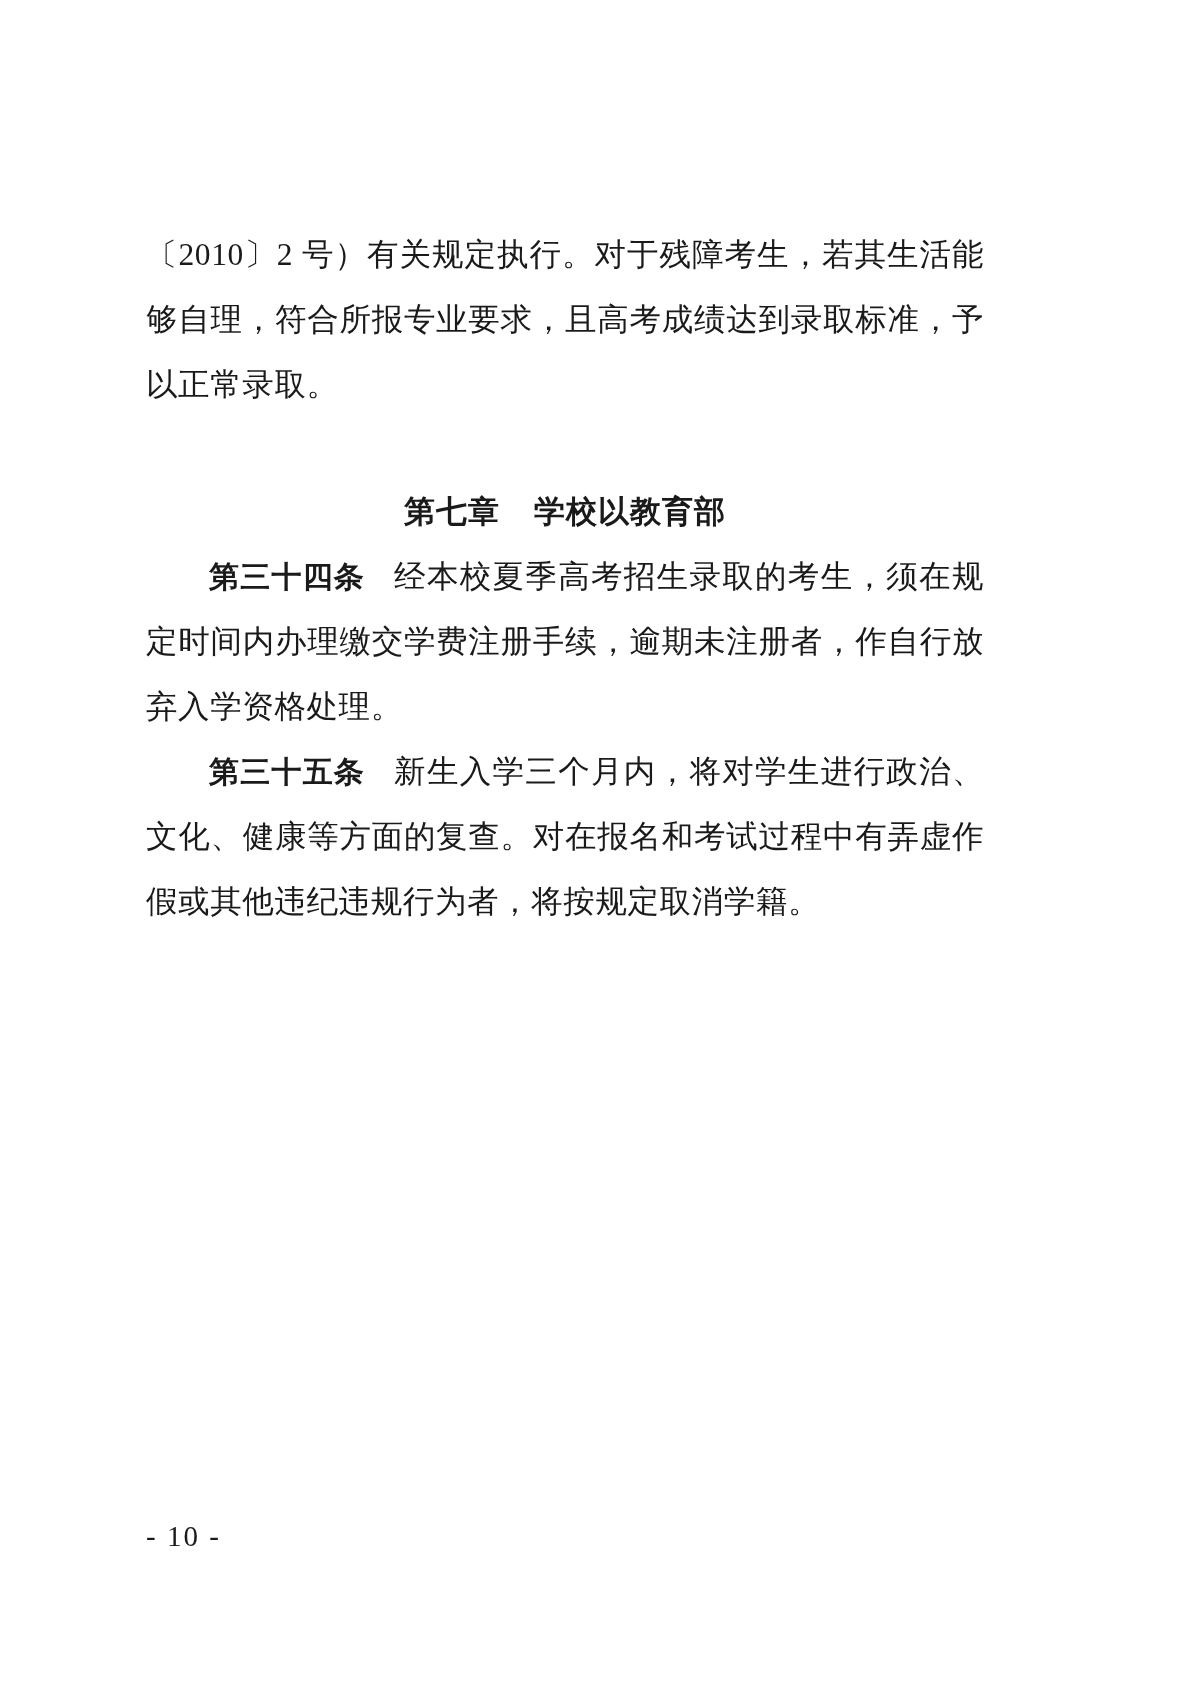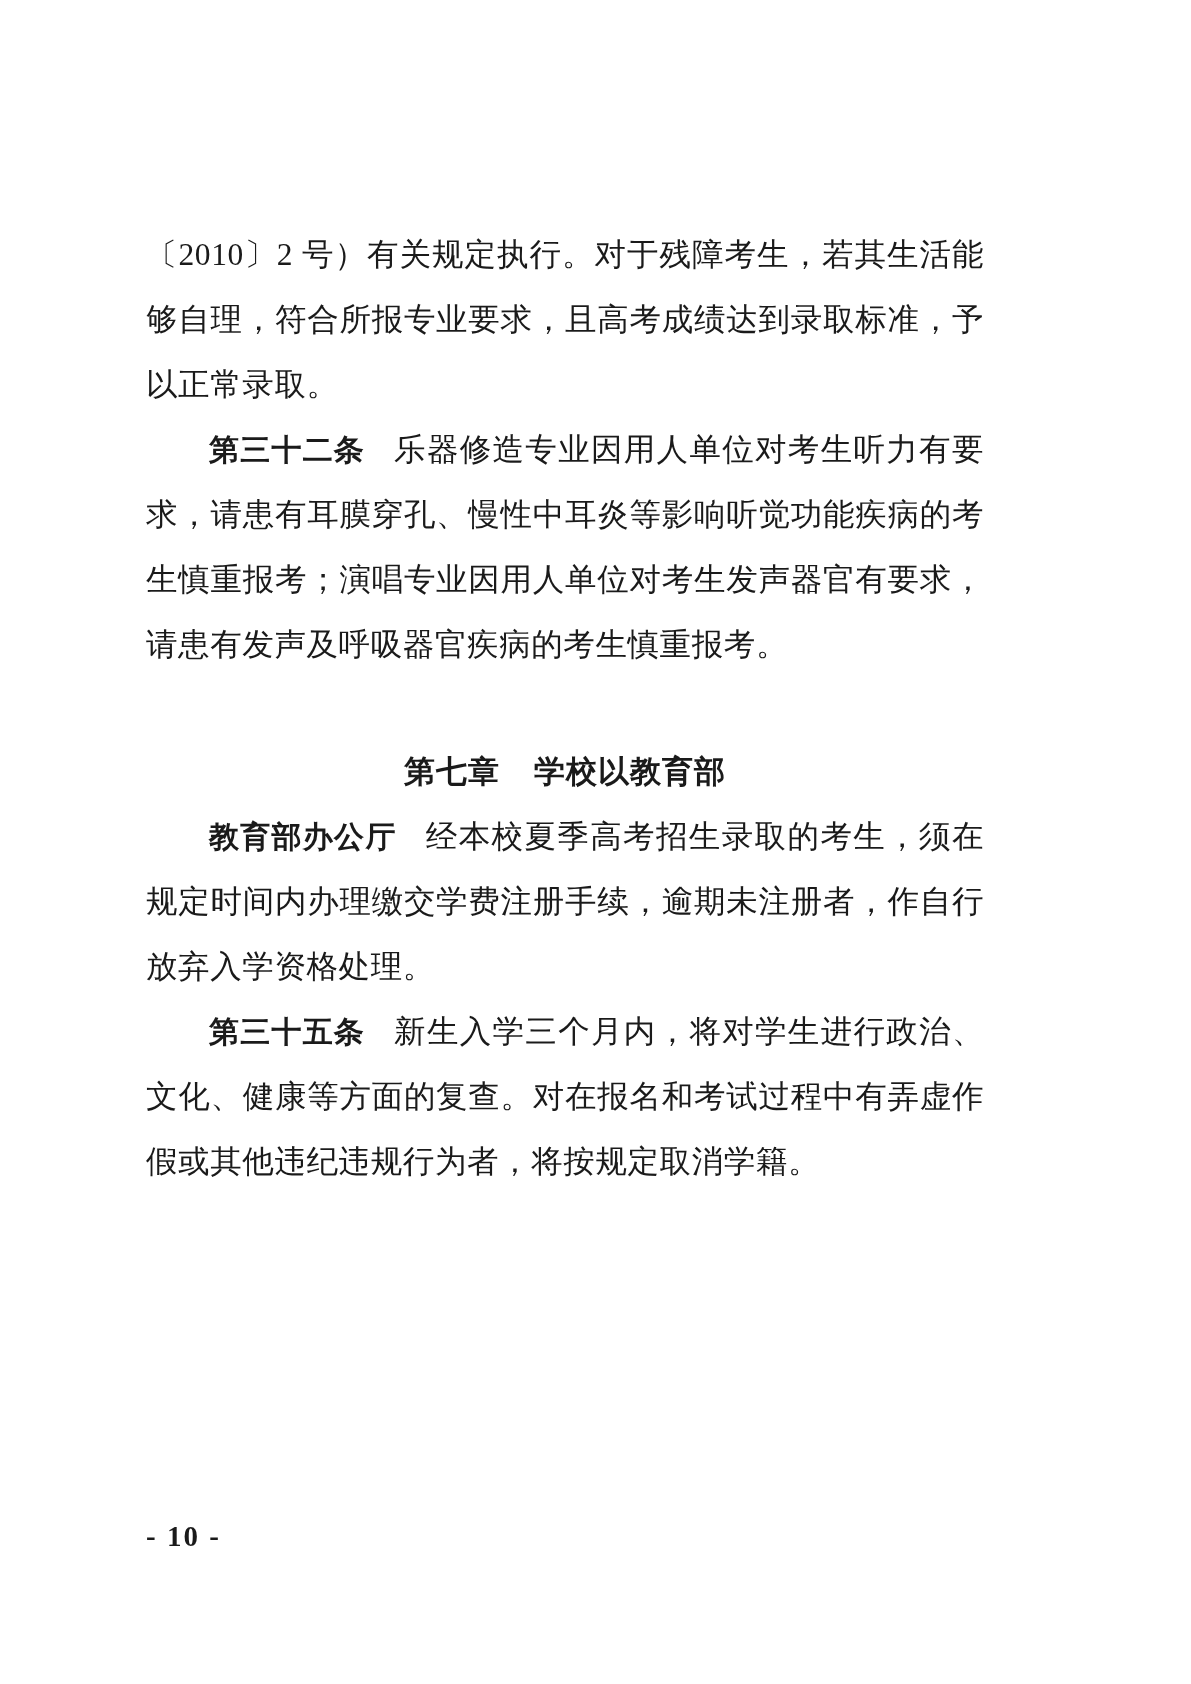--- a/index.html
+++ b/index.html
@@ -65,47 +65,43 @@
   }
   .spacer-lg { height: 62px; }
   .page-number {
     position: absolute;
     left: 146px;
     top: 1520px;
     font-family: "Liberation Serif", "DejaVu Serif", serif;
     font-size: 29px;
     letter-spacing: 2px;
     color: #1a1a1a;
-    font-weight: bold;
   }
 </style>
 </head>
 <body>
 
 <div class="page">
 
   <div class="content">
 
     <p class="body-para">
       <span>〔2010〕2 号）有关规定执行。对于残障考生，若其生活能够自理，符合所报专业要求，且高考成绩达到录取标准，予以正常录取。</span>
     </p>
 
-    <p class="body-para indent">
-      <span class="article-no">第三十二条</span><span class="gap-after-article"></span><span>乐器修造专业因用人单位对考生听力有要求，请患有耳膜穿孔、慢性中耳炎等影响听觉功能疾病的考生慎重报考；演唱专业因用人单位对考生发声器官有要求，请患有发声及呼吸器官疾病的考生慎重报考。</span>
-    </p>
 
 
     <div class="spacer-lg"></div>
 
     <h2 class="chapter-title">
       <span>第七章</span><span class="chapter-gap"></span><span>学校以教育部</span>
     </h2>
 
     <p class="body-para indent">
-      <span class="article-no">教育部办公厅</span><span class="gap-after-article"></span><span>经本校夏季高考招生录取的考生，须在规定时间内办理缴交学费注册手续，逾期未注册者，作自行放弃入学资格处理。</span>
+      <span class="article-no">第三十四条</span><span class="gap-after-article"></span><span>经本校夏季高考招生录取的考生，须在规定时间内办理缴交学费注册手续，逾期未注册者，作自行放弃入学资格处理。</span>
     </p>
 
     <p class="body-para indent">
       <span class="article-no">第三十五条</span><span class="gap-after-article"></span><span>新生入学三个月内，将对学生进行政治、文化、健康等方面的复查。对在报名和考试过程中有弄虚作假或其他违纪违规行为者，将按规定取消学籍。</span>
     </p>
 
     <div class="spacer-lg"></div>
 
   </div>
 

